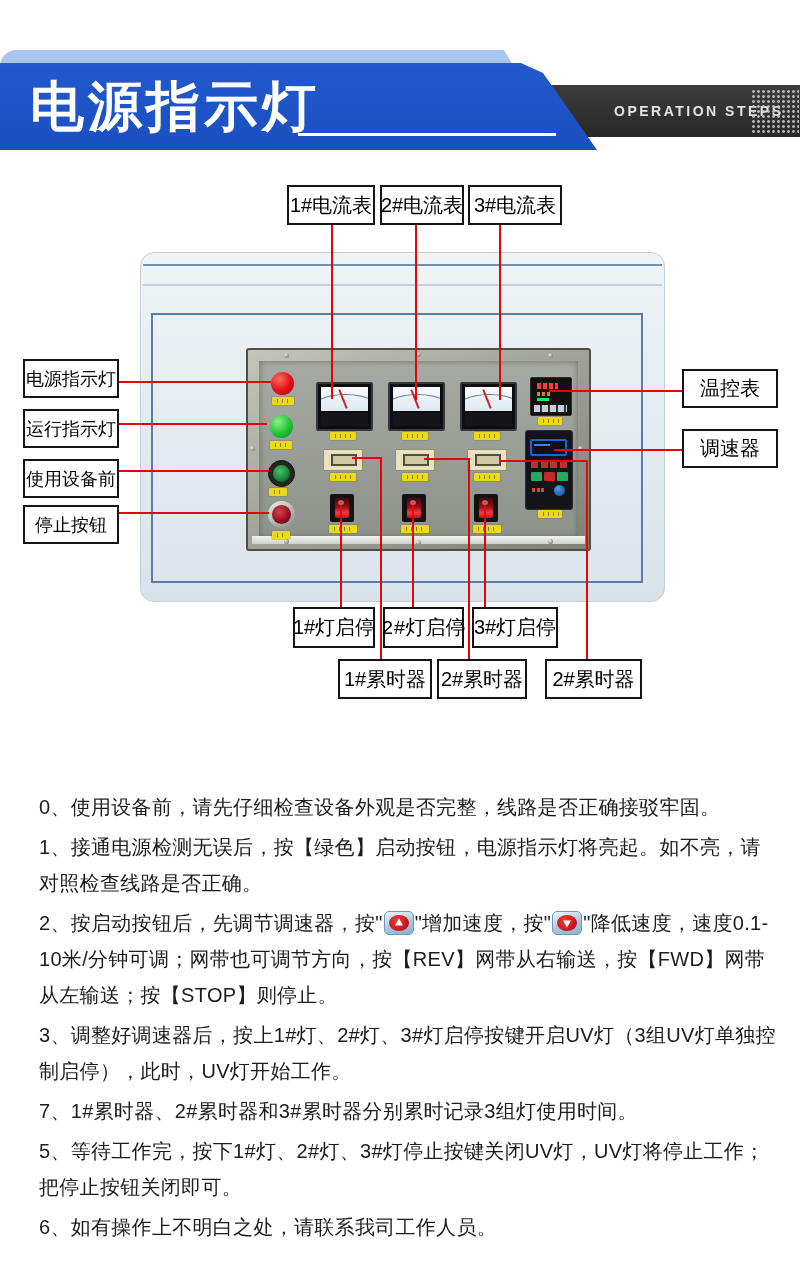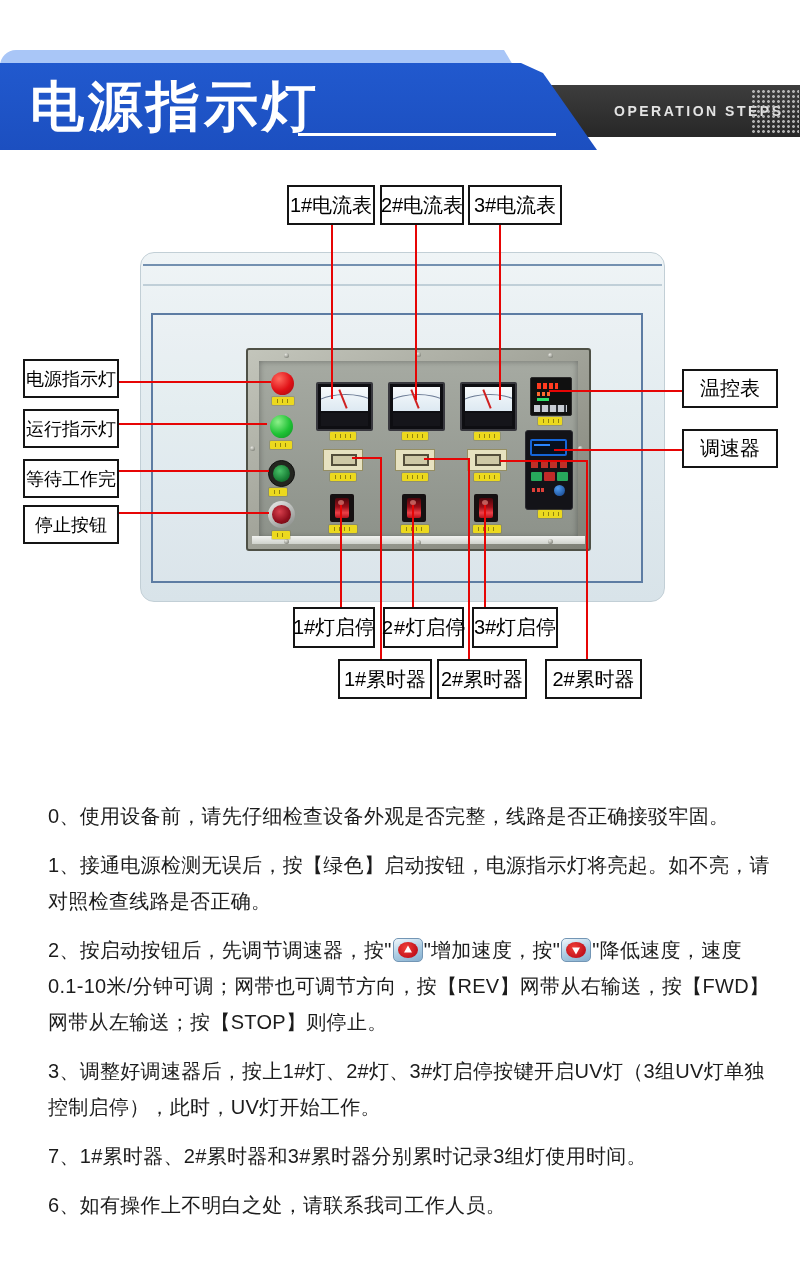--- a/index.html
+++ b/index.html
@@ -102,21 +102,21 @@
        background:radial-gradient(circle at 35% 30%,#4f9df0,#123f86);}
 
   
   .rline{position:absolute;background:#e60505;z-index:4;}
   .callout{position:absolute;background:#fff;border:2px solid #141414;display:flex;align-items:center;
            justify-content:center;color:#000;white-space:nowrap;z-index:5;font-size:20px;}
   .callout.c-left{font-size:18px;}
 
   
   .steps{position:absolute;left:35px;top:785px;width:748px;z-index:2;}
-  .steps p{margin:13px;font-size:20px;line-height:36px;color:#1c1c1c;letter-spacing:.3px;}
+  .steps p{margin:4px;font-size:20px;line-height:36px;color:#1c1c1c;letter-spacing:.3px;}
   .spd-btn{display:inline-block;width:28px;height:22px;margin:0 1px;vertical-align:-5px;border-radius:5px;
            background:linear-gradient(160deg,#f0f7fc,#a9cbe2 55%,#86afcf);border:1px solid #7396b5;position:relative;}
   .spd-btn::before{content:"";position:absolute;left:4px;right:4px;top:3px;bottom:3px;border-radius:50%;
            background:radial-gradient(circle at 40% 35%,#f04038,#c3121c 70%);}
   .spd-btn::after{content:"";position:absolute;left:50%;top:50%;transform:translate(-50%,-50%);
            width:0;height:0;border-left:4px solid transparent;border-right:4px solid transparent;}
   .spd-btn.up::after{border-bottom:7px solid #fff;margin-top:-1px;}
   .spd-btn.down::after{border-top:7px solid #fff;margin-top:1px;}
 </style>
 </head>
@@ -229,34 +229,35 @@
       <div class="rline" style="left: 380px; top: 457px; width: 2px; height: 202px;"></div>
       <div class="rline" style="left: 424px; top: 458px; width: 46px; height: 2px;"></div>
       <div class="rline" style="left: 468px; top: 458px; width: 2px; height: 201px;"></div>
       <div class="rline" style="left: 500px; top: 460px; width: 88px; height: 2px;"></div>
       <div class="rline" style="left: 586px; top: 460px; width: 2px; height: 199px;"></div>
       <div class="callout " style="left: 287px; top: 185px; width: 84px; height: 36px;">1#电流表</div>
       <div class="callout " style="left: 380px; top: 185px; width: 80px; height: 36px;">2#电流表</div>
       <div class="callout " style="left: 468px; top: 185px; width: 90px; height: 36px;">3#电流表</div>
       <div class="callout c-left" style="left: 23px; top: 359px; width: 92px; height: 35px;">电源指示灯</div>
       <div class="callout c-left" style="left: 23px; top: 409px; width: 92px; height: 35px;">运行指示灯</div>
-      <div class="callout c-left" style="left: 23px; top: 459px; width: 92px; height: 35px;">等待工作完</div>
+      <div class="callout c-left" style="left: 23px; top: 459px; width: 92px; height: 35px;">使用设备前</div>
       <div class="callout c-left" style="left: 23px; top: 505px; width: 92px; height: 35px;">停止按钮</div>
       <div class="callout " style="left: 682px; top: 369px; width: 92px; height: 35px;">温控表</div>
       <div class="callout " style="left: 682px; top: 429px; width: 92px; height: 35px;">调速器</div>
       <div class="callout " style="left: 293px; top: 607px; width: 78px; height: 37px;">1#灯启停</div>
       <div class="callout " style="left: 383px; top: 607px; width: 77px; height: 37px; font-family: Liberation Mono, monospace;">2#灯启停</div>
       <div class="callout " style="left: 472px; top: 607px; width: 82px; height: 37px;">3#灯启停</div>
       <div class="callout " style="left: 338px; top: 659px; width: 90px; height: 36px;">1#累时器</div>
       <div class="callout " style="left: 437px; top: 659px; width: 86px; height: 36px;">2#累时器</div>
       <div class="callout " style="left: 545px; top: 659px; width: 93px; height: 36px;">2#累时器</div>
     </div>
 
   <div class="steps" id="steps">
       <p>0、使用设备前，请先仔细检查设备外观是否完整，线路是否正确接驳牢固。</p>
       <p>1、接通电源检测无误后，按【绿色】启动按钮，电源指示灯将亮起。如不亮，请对照检查线路是否正确。</p>
       <p>2、按启动按钮后，先调节调速器，按"<span class="spd-btn up"></span>"增加速度，按"<span class="spd-btn down"></span>"降低速度，速度0.1-10米/分钟可调；网带也可调节方向，按【REV】网带从右输送，按【FWD】网带从左输送；按【STOP】则停止。</p>
       <p>3、调整好调速器后，按上1#灯、2#灯、3#灯启停按键开启UV灯（3组UV灯单独控制启停），此时，UV灯开始工作。</p>
       <p>7、1#累时器、2#累时器和3#累时器分别累时记录3组灯使用时间。</p>
+      <p>5、等待工作完，按下1#灯、2#灯、3#灯停止按键关闭UV灯，UV灯将停止工作；把停止按钮关闭即可。</p>
       <p>6、如有操作上不明白之处，请联系我司工作人员。</p>
     </div>
 
 </div>
 
 </body></html>

